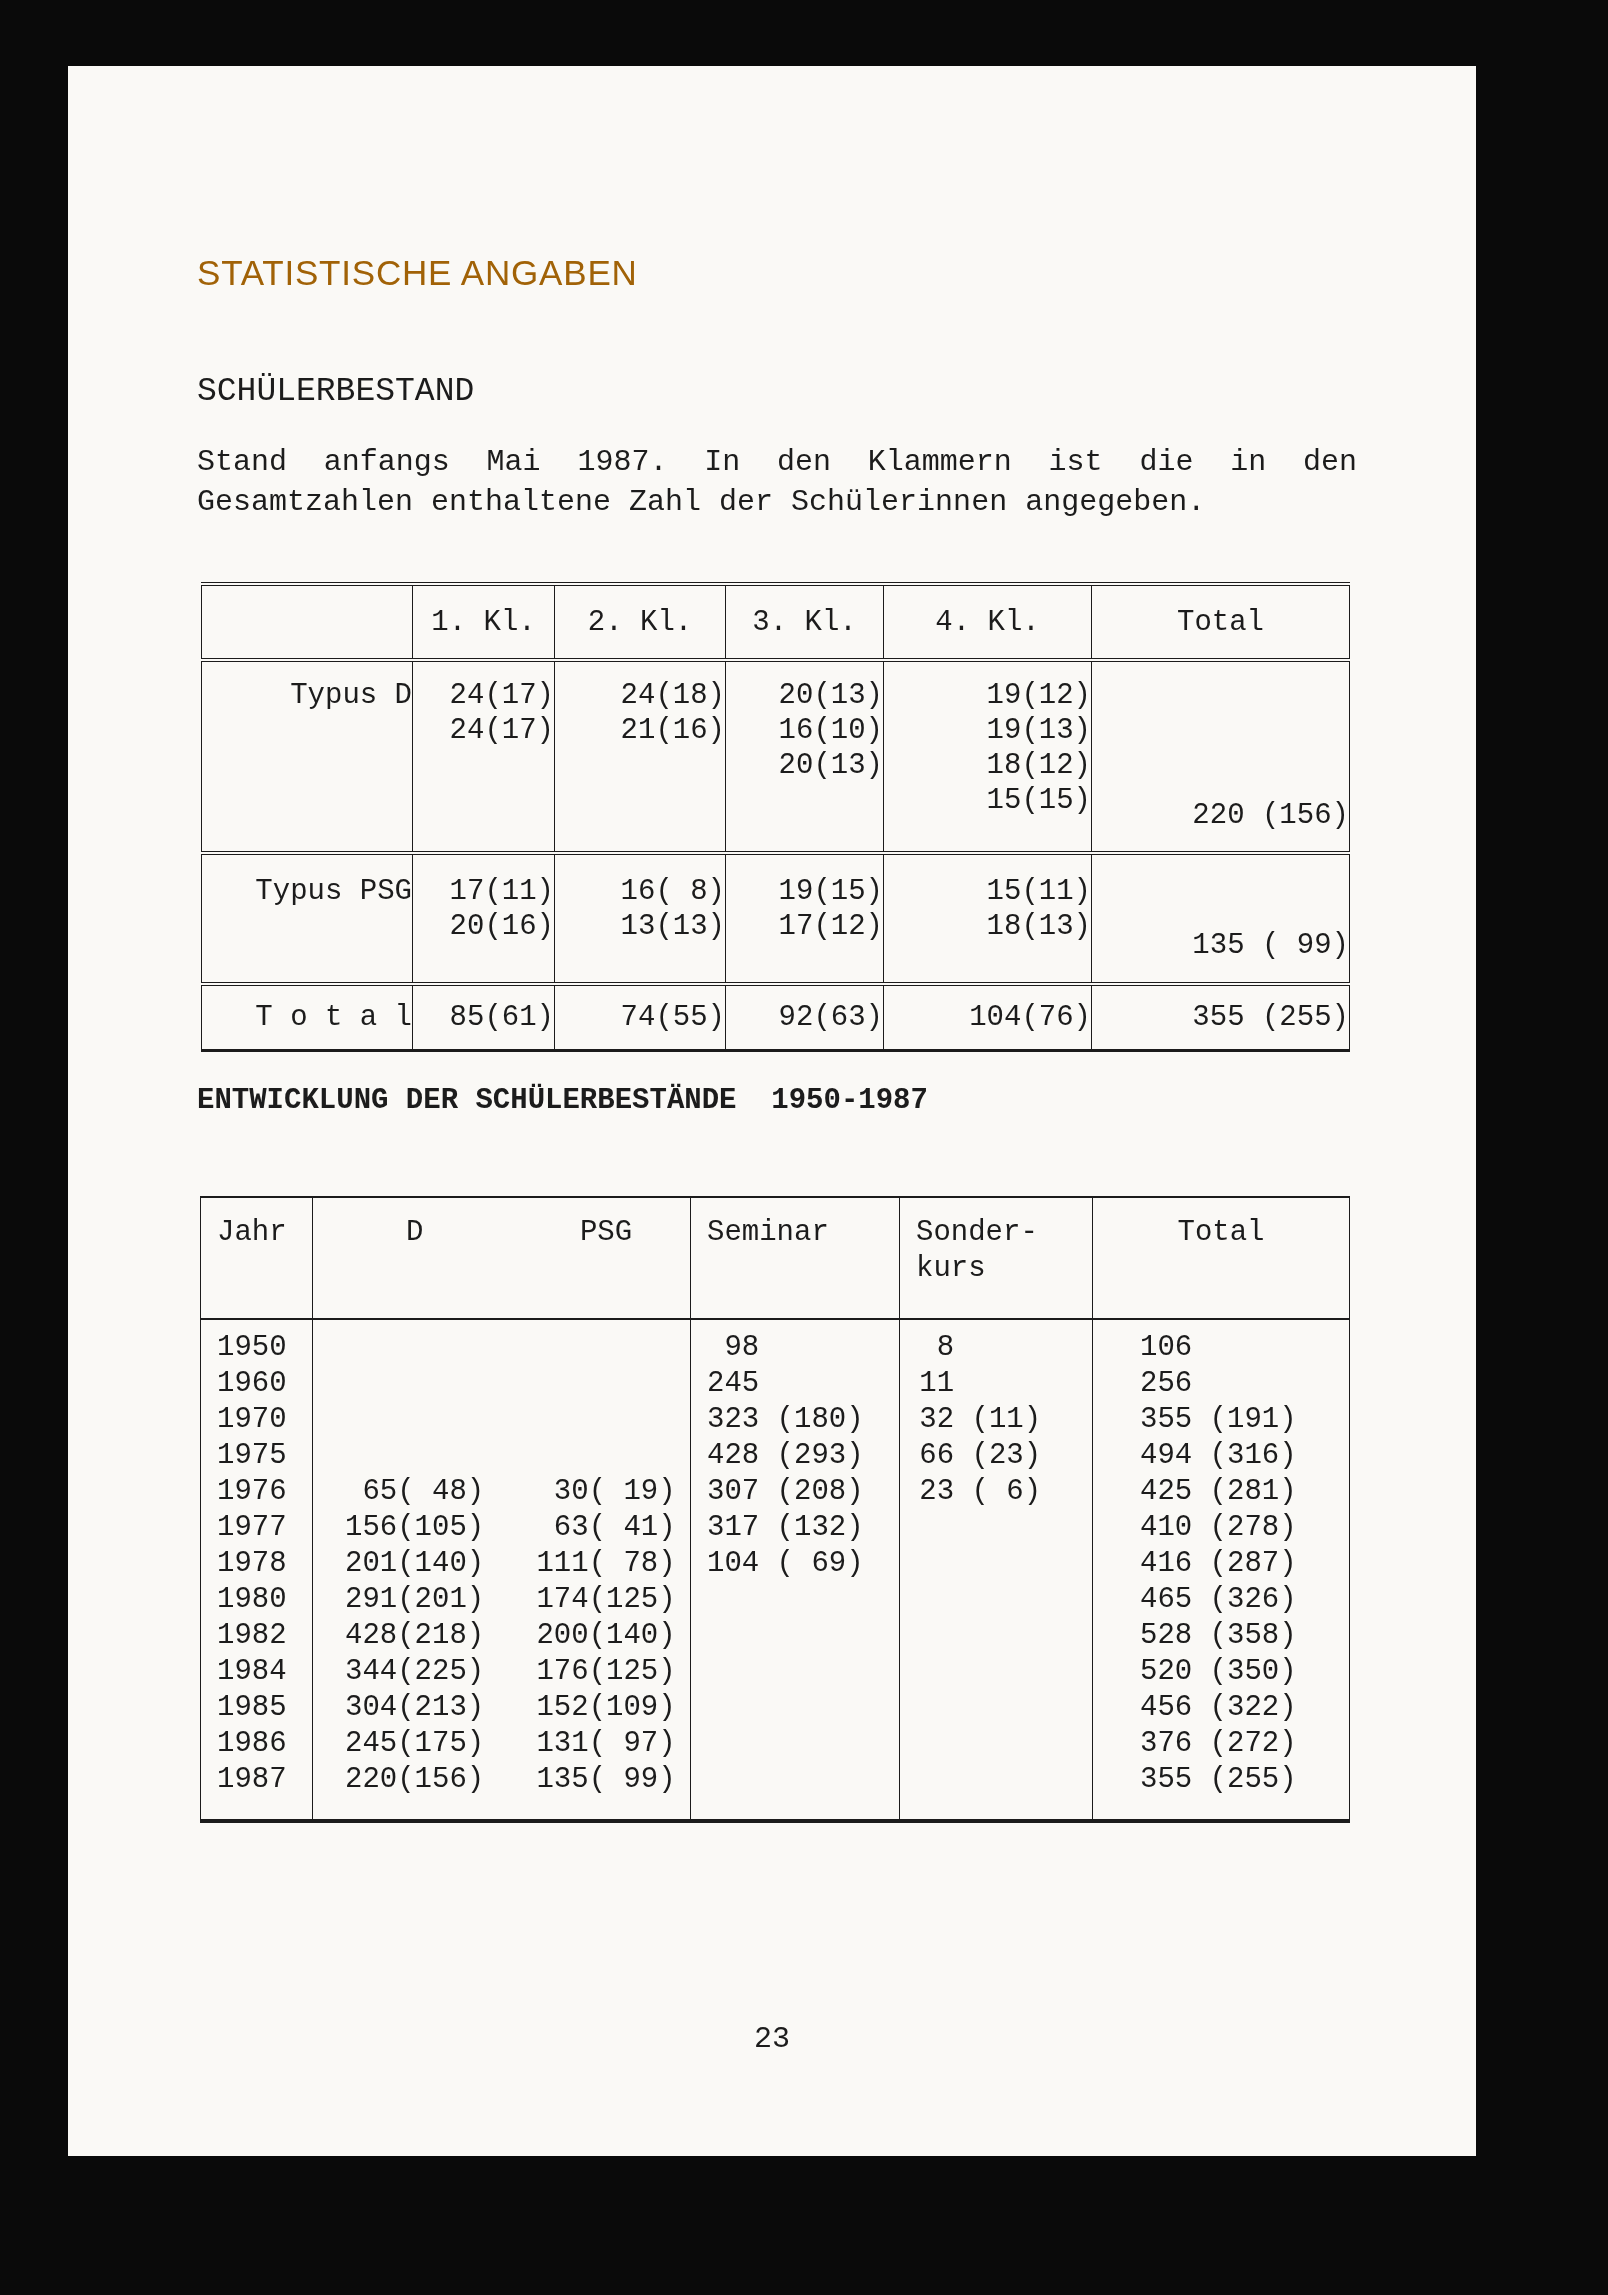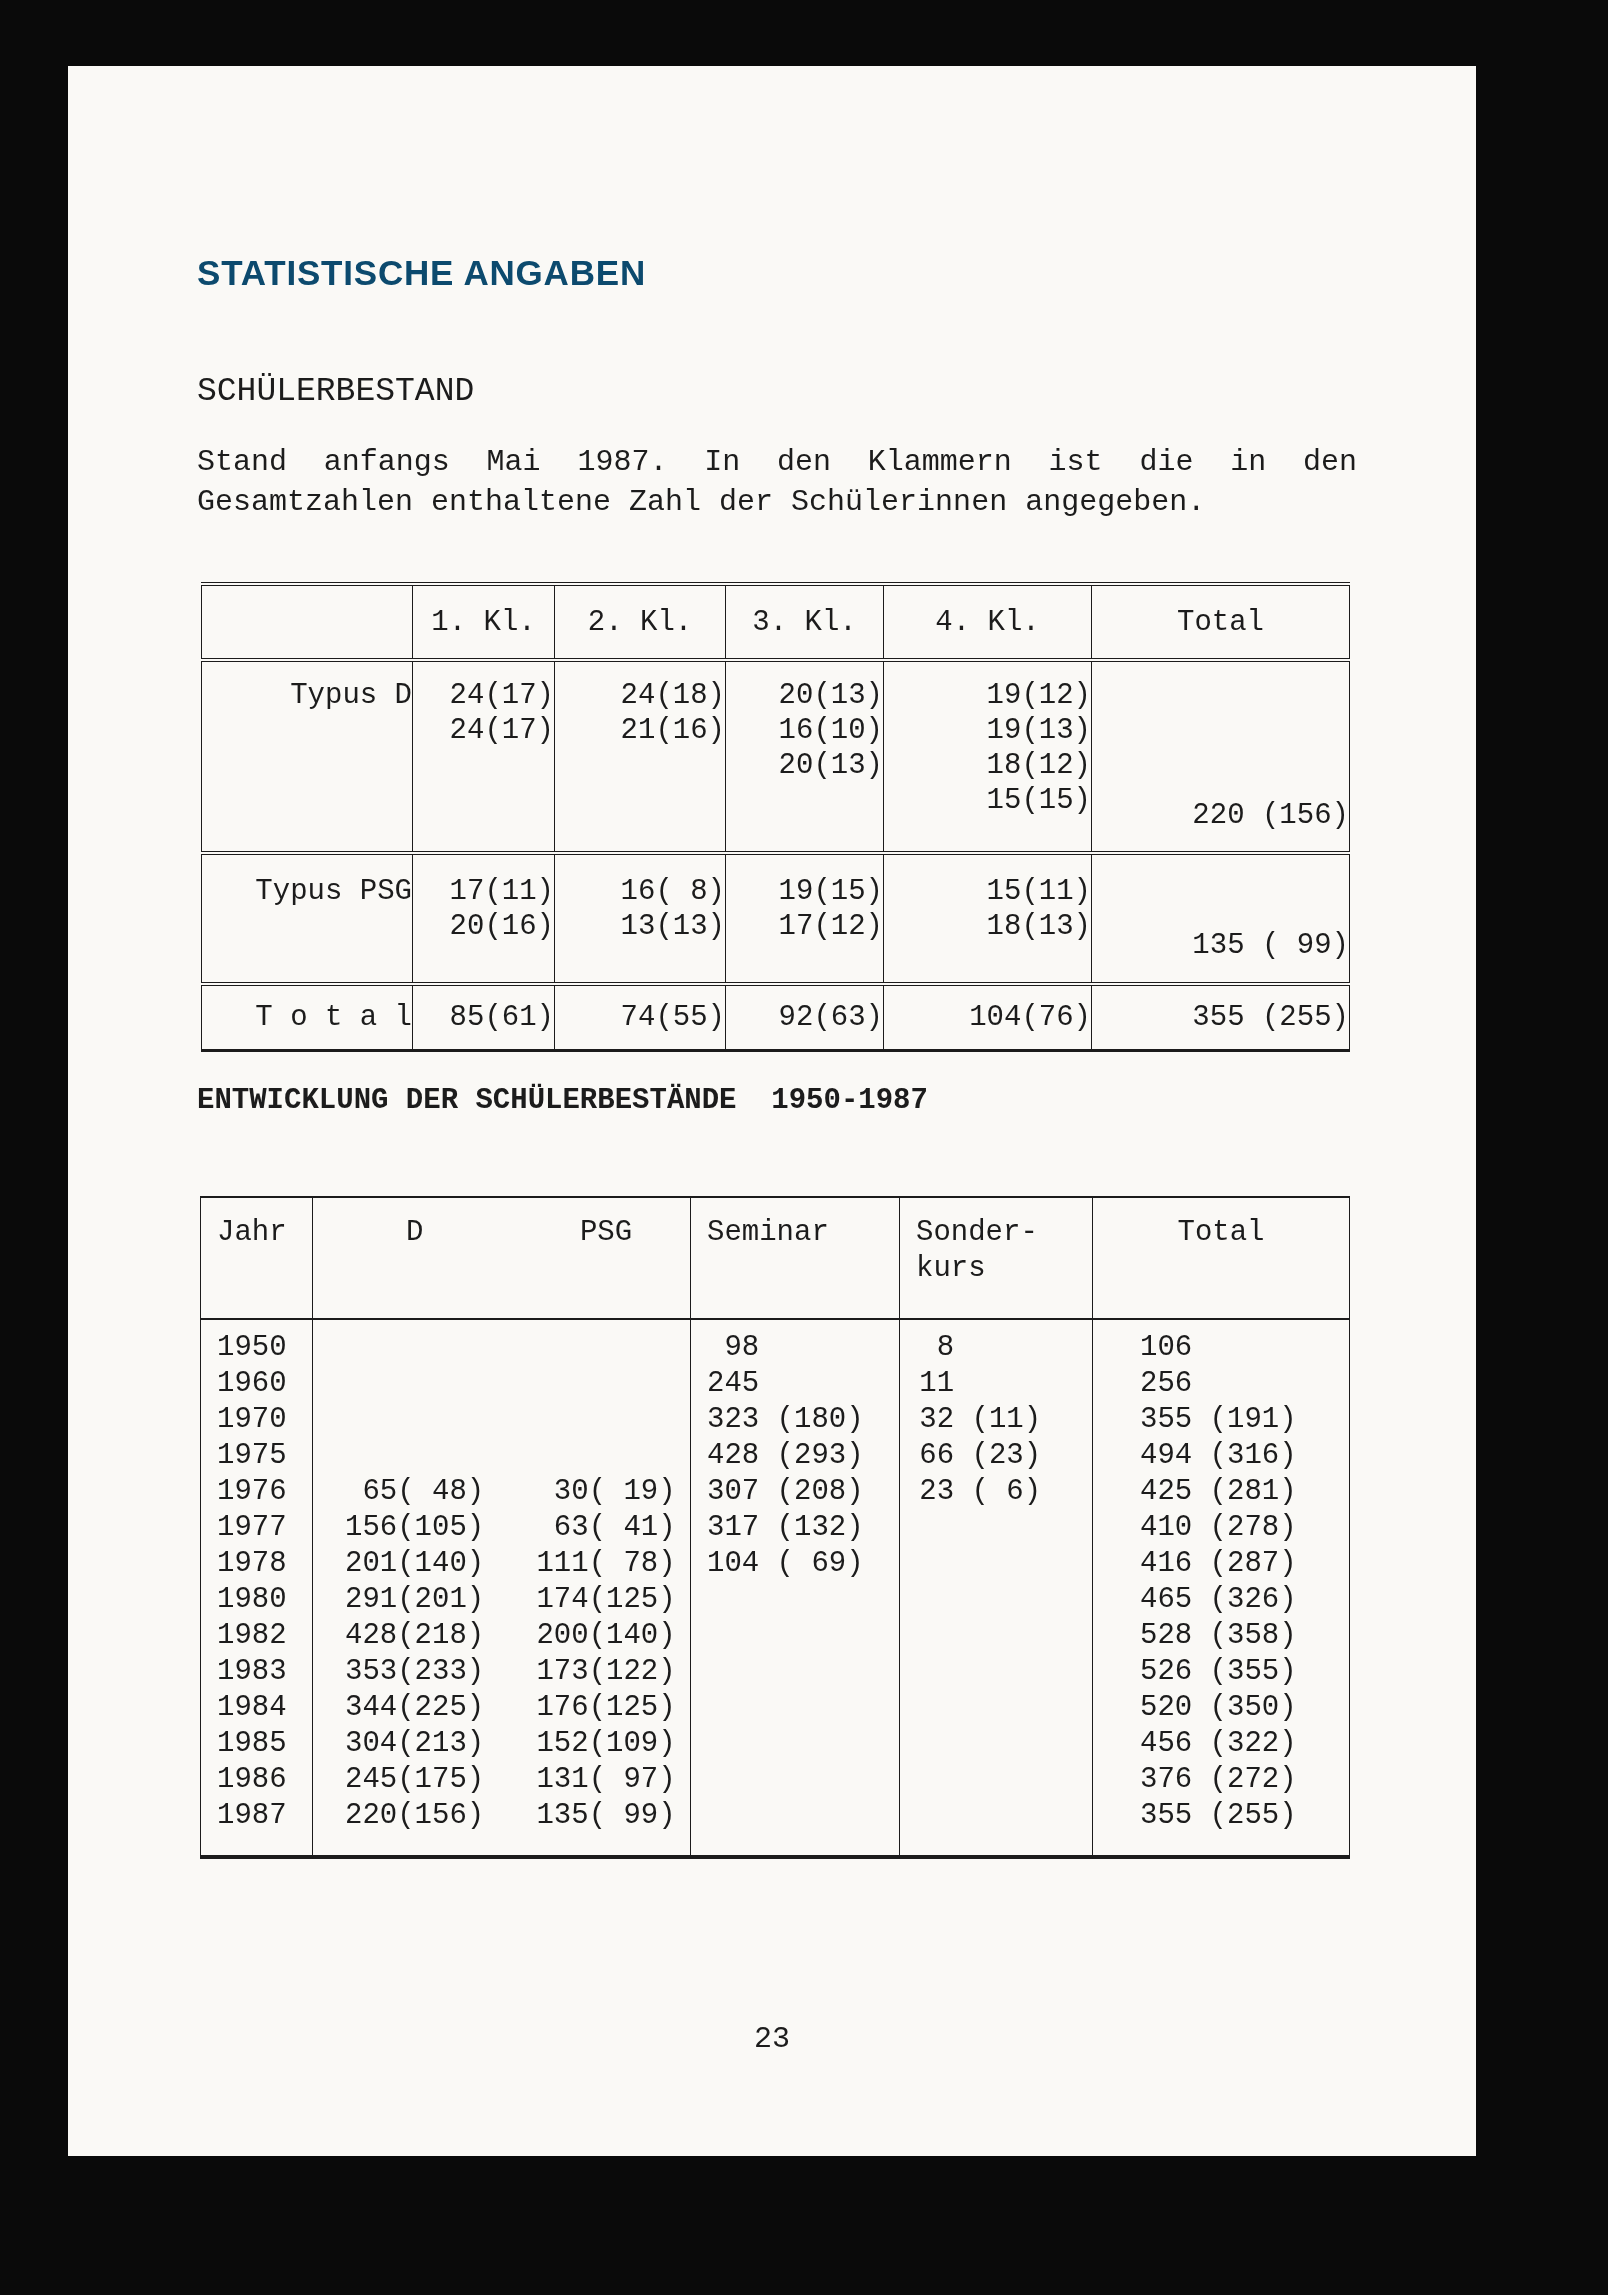--- a/index.html
+++ b/index.html
@@ -17,22 +17,22 @@
   }
   .canvas{position:relative;width:1609px;height:2295px;background:var(--scanbg);}
   .page{
     position:absolute;left:68px;top:66px;
     width:1408px;height:2090px;
     background:var(--paper);
   }
   .title{
     position:absolute;left:129px;top:187px;margin:0;
     font-family:"Liberation Sans",sans-serif;
-    font-weight:bold;font-size:35px;letter-spacing:0.8px;
-    color:#0c4a6e;
+    font-weight:normal;font-size:35px;letter-spacing:0.8px;
+    color:#a16207;
     text-align:right;
   }
   .subtitle{
     position:absolute;left:129px;top:307px;margin:0;
     font-family:"Liberation Mono","DejaVu Sans Mono",monospace;
     font-weight:normal;font-size:33px;letter-spacing:0;
   }
   .intro{
     position:absolute;left:129px;top:376px;width:1160px;
     font-size:30px;line-height:40px;
@@ -247,27 +247,20 @@
             <td class="tot">465 (326)</td>
           </tr>
         <tr>
             <td class="jahr">1982</td>
             <td class="dpsg">428(218)   200(140)</td>
             <td class="sem"></td>
             <td class="son"></td>
             <td class="tot">528 (358)</td>
           </tr>
         <tr>
-            <td class="jahr">1983</td>
-            <td class="dpsg">353(233)   173(122)</td>
-            <td class="sem"></td>
-            <td class="son"></td>
-            <td class="tot">526 (355)</td>
-          </tr>
-        <tr>
             <td class="jahr">1984</td>
             <td class="dpsg">344(225)   176(125)</td>
             <td class="sem"></td>
             <td class="son"></td>
             <td class="tot">520 (350)</td>
           </tr>
         <tr>
             <td class="jahr">1985</td>
             <td class="dpsg">304(213)   152(109)</td>
             <td class="sem"></td>

